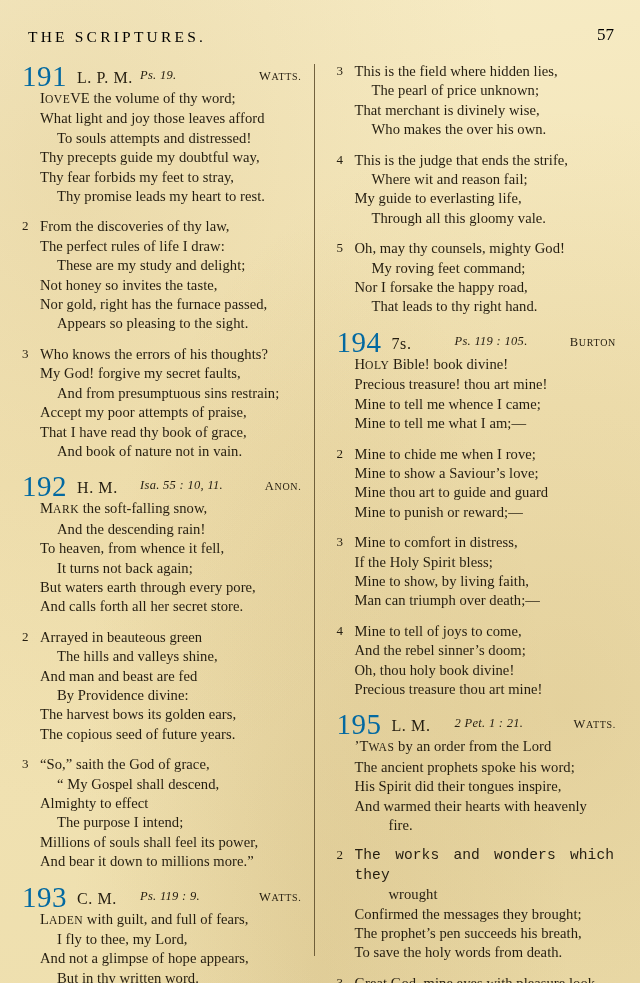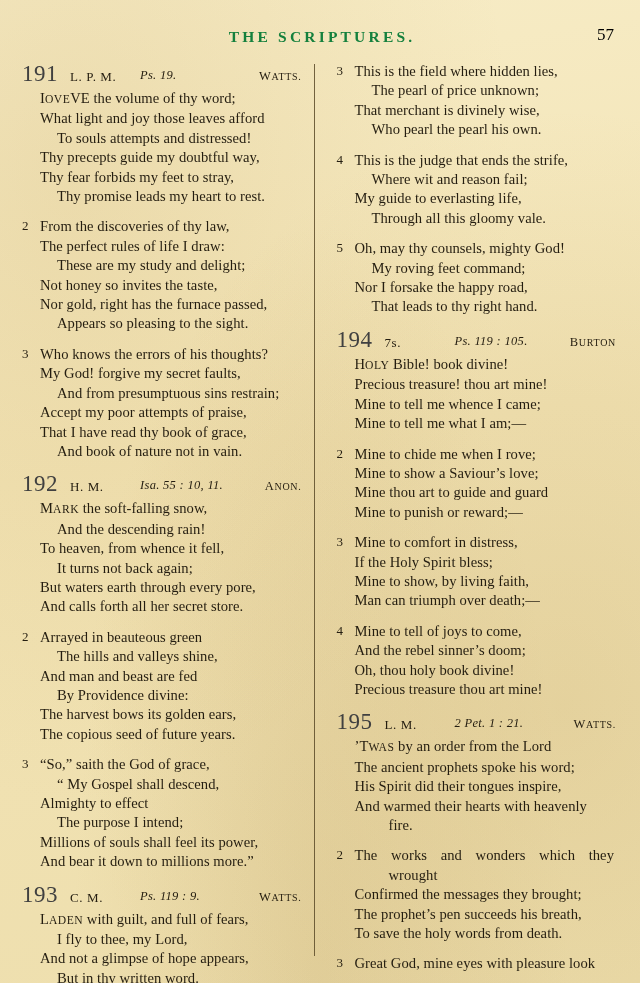--- a/index.html
+++ b/index.html
@@ -35,25 +35,25 @@
     box-sizing: border-box;
     padding: 28px 24px 10px 22px;
   }
 
   
   .running-head {
     position: relative;
     height: 34px;
   }
   .head-title {
-    text-align: center;
+    text-align: left;
     font-size: 15.5px;
     letter-spacing: 3.2px;
-    font-weight: 700;
-    color: #15803d;
+    font-weight: 400;
+    color: #000000;
     padding-left: 6px;
   }
   .folio {
     position: absolute;
     right: 2px;
     top: -3px;
     font-size: 17px;
     color: #000000;
   }
 
@@ -78,33 +78,33 @@
 
   
   .hymn-head {
     position: relative;
     height: 25px;
     margin-top: 0;
     margin-bottom: 2px;
   }
   .hymn-head.first { margin-top: 0; }
   .hymn-num {
-    font-size: 23px;
+    font-size: 29px;
     letter-spacing: .5px;
     line-height: 1;
     position: absolute;
     left: 0;
     top: 0;
-    color: #404040;
+    color: #0369a1;
   }
   .hymn-meter {
     position: absolute;
-    left: 48px;
+    left: 55px;
     top: 7px;
-    font-size: 13px;
+    font-size: 16px;
     letter-spacing: .6px;
   }
   .hymn-ref {
     position: absolute;
     left: 118px;
     top: 6px;
     font-style: italic;
     font-size: 12.5px;
     letter-spacing: .3px;
   }
@@ -140,20 +140,21 @@
   .line .sc {
     font-size: 11.6px;
     letter-spacing: .5px;
   }
   .line .capinit { font-size: 14.6px; }
   .line.justify {
     white-space: normal;
     text-align: justify;
     text-align-last: justify;
     padding-right: 2px;
+    font-family: Liberation Mono, monospace;
   }
 </style>
 </head>
 <body>
 
 <div class="paper-tint"></div>
 
 <div class="page">
 
   <div class="running-head">
@@ -240,21 +241,21 @@
           <div class="line ind1">But in thy written word.</div>
         </div>
       </div>
     <div class="rule"></div>
     <div class="col col-right" id="col-right">
         <div class="stanza">
           <div class="stanza-num">3</div>
           <div class="line">This is the field where hidden lies,</div>
           <div class="line ind1">The pearl of price unknown;</div>
           <div class="line">That merchant is divinely wise,</div>
-          <div class="line ind1">Who pearl the pearl his own.</div>
+          <div class="line ind1">Who makes the over his own.</div>
         </div>
         <div class="stanza">
           <div class="stanza-num">4</div>
           <div class="line">This is the judge that ends the strife,</div>
           <div class="line ind1">Where wit and reason fail;</div>
           <div class="line">My guide to everlasting life,</div>
           <div class="line ind1">Through all this gloomy vale.</div>
         </div>
         <div class="stanza">
           <div class="stanza-num">5</div>

